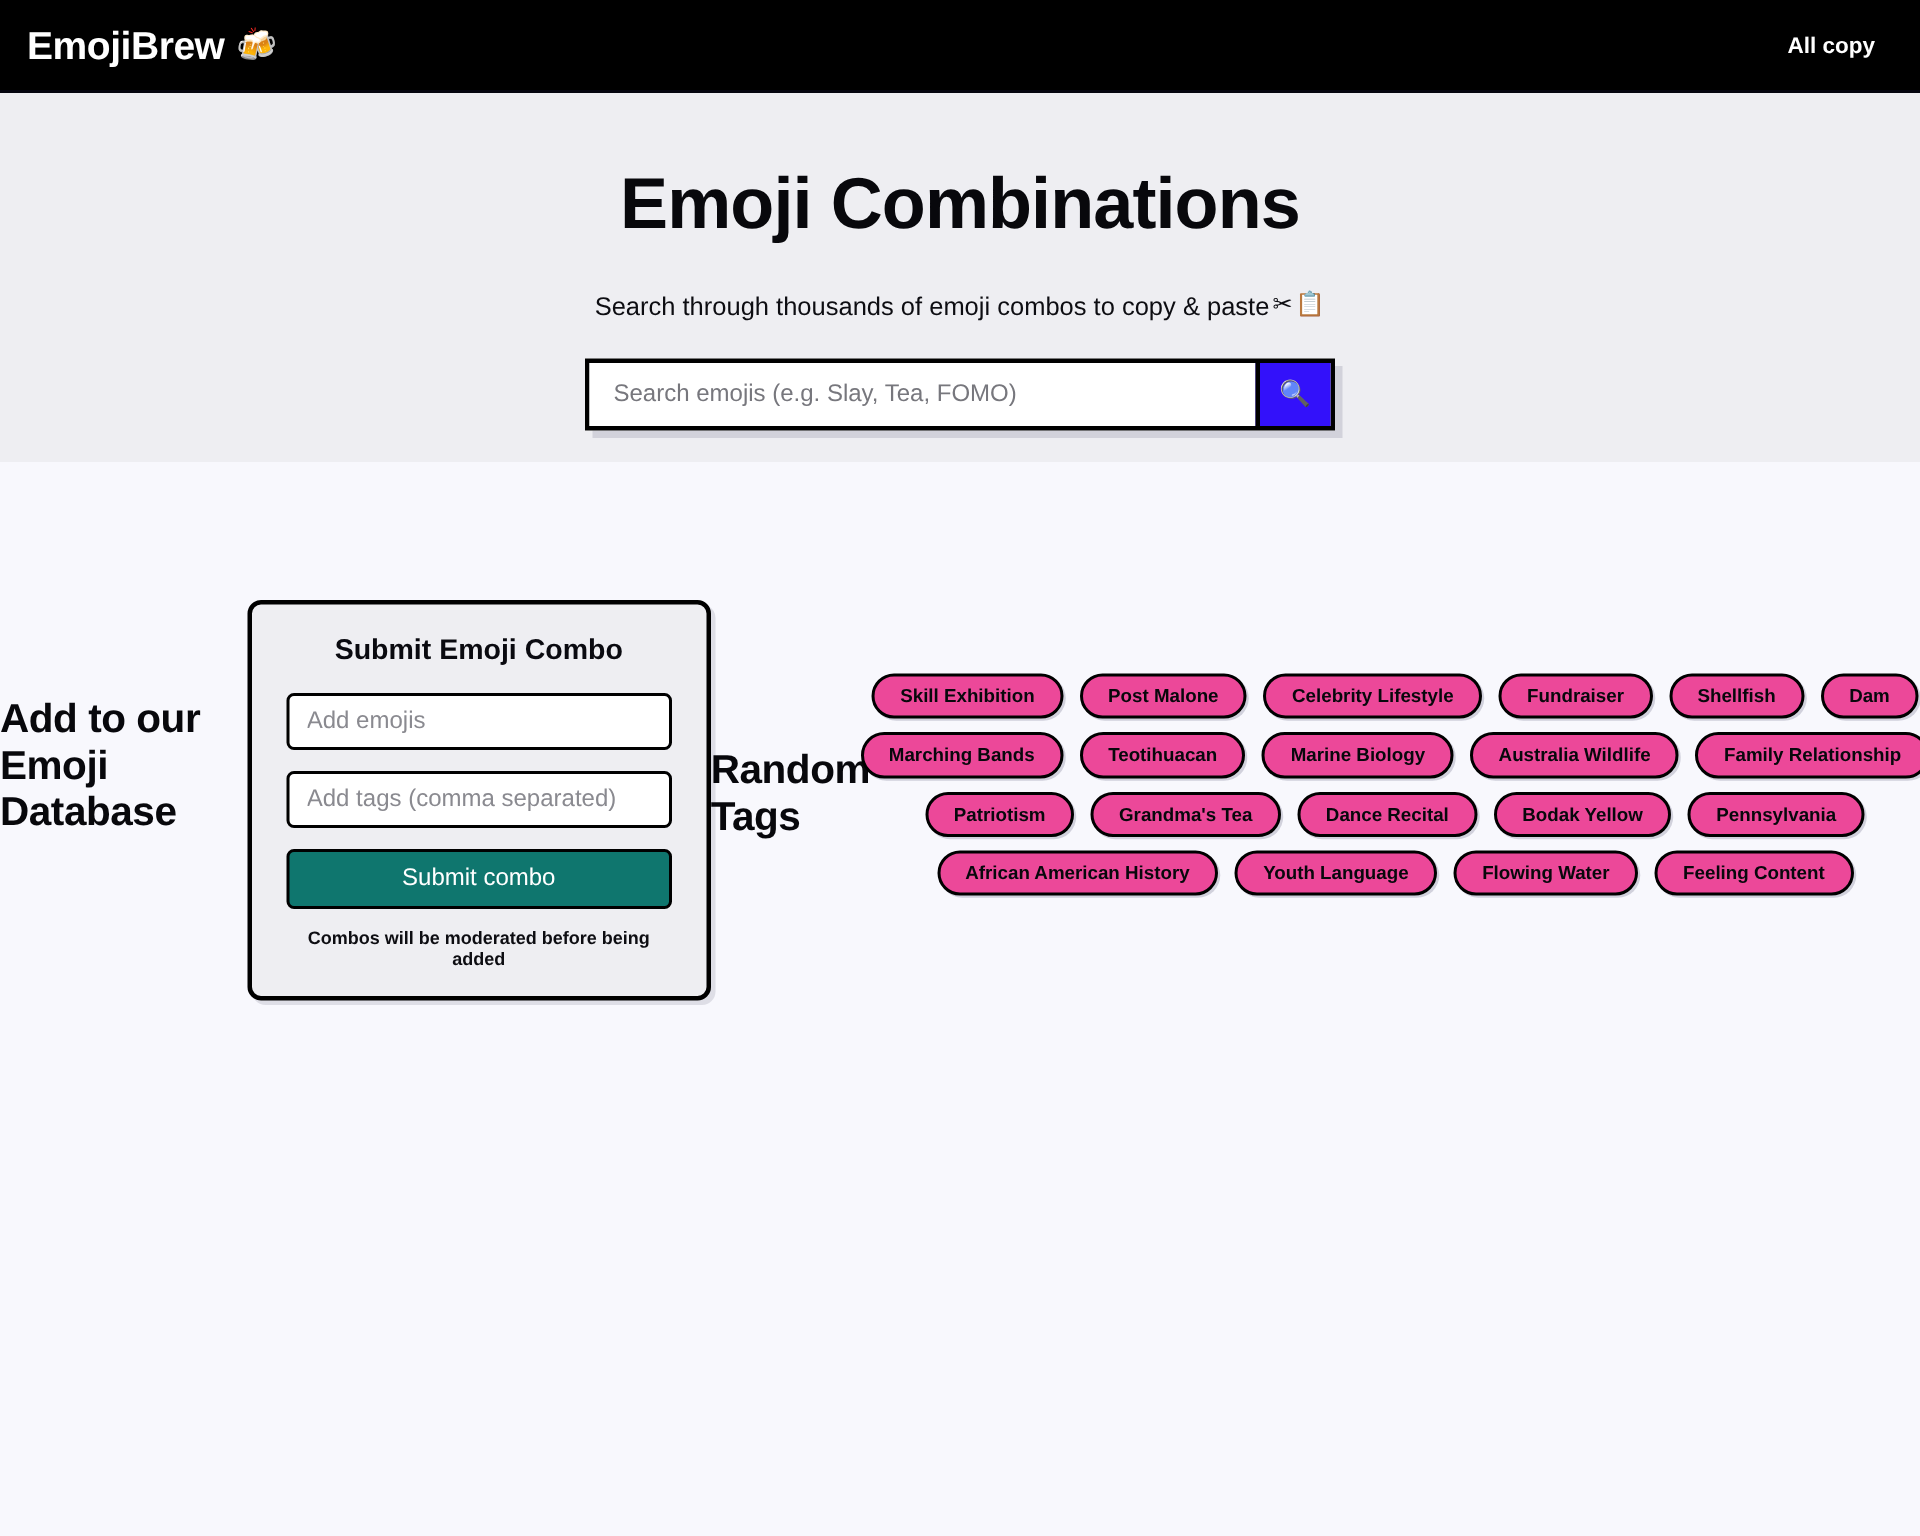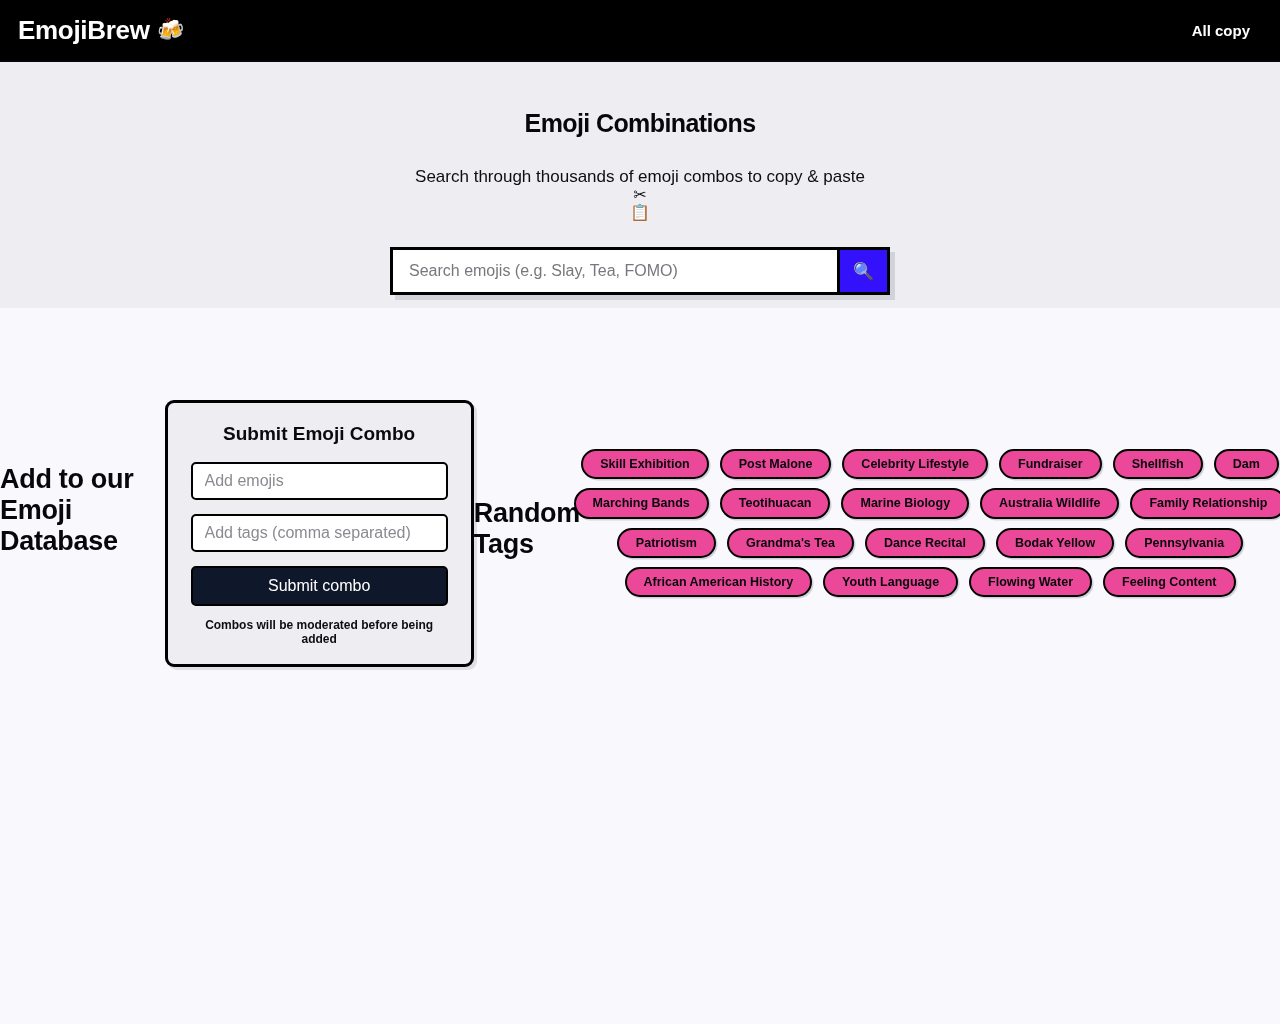--- a/index.html
+++ b/index.html
@@ -44,36 +44,35 @@
   
   .hero {
     background: #eeeef2;
     height: 246px;
     display: flex;
     flex-direction: column;
     align-items: center;
     padding-top: 46px;
   }
   .hero-title {
-    font-size: 25px;
+    font-size: 48px;
     font-weight: 700;
     color: #08080c;
     margin: 0 0 0 0;
     letter-spacing: -0.6px;
     line-height: 1.2;
   }
   .hero-sub {
     font-size: 17px;
     color: #0d0d12;
     margin-top: 30px;
     display: flex;
     align-items: center;
     gap: 2px;
     line-height: 1;
-    flex-direction: column;
   }
   .hero-sub .emo { font-size: 16px; }
 
   .search-wrap {
     margin-top: 26px;
     width: 500px;
     height: 48px;
     display: flex;
     border: 3px solid #000000;
     background: #ffffff;
@@ -146,21 +145,21 @@
     font-family: "Liberation Sans", sans-serif;
     color: #111;
     outline: none;
     margin-bottom: 14px;
     display: block;
   }
   .field::placeholder { color: #8a8a90; }
   .submit-btn {
     width: 100%;
     height: 40px;
-    background: #0f172a;
+    background: #0f766e;
     color: #ffffff;
     border: 2.5px solid #000000;
     border-radius: 5px;
     font-size: 16px;
     font-family: "Liberation Sans", sans-serif;
     cursor: pointer;
     margin-bottom: 12px;
   }
   .submit-note {
     text-align: center;

